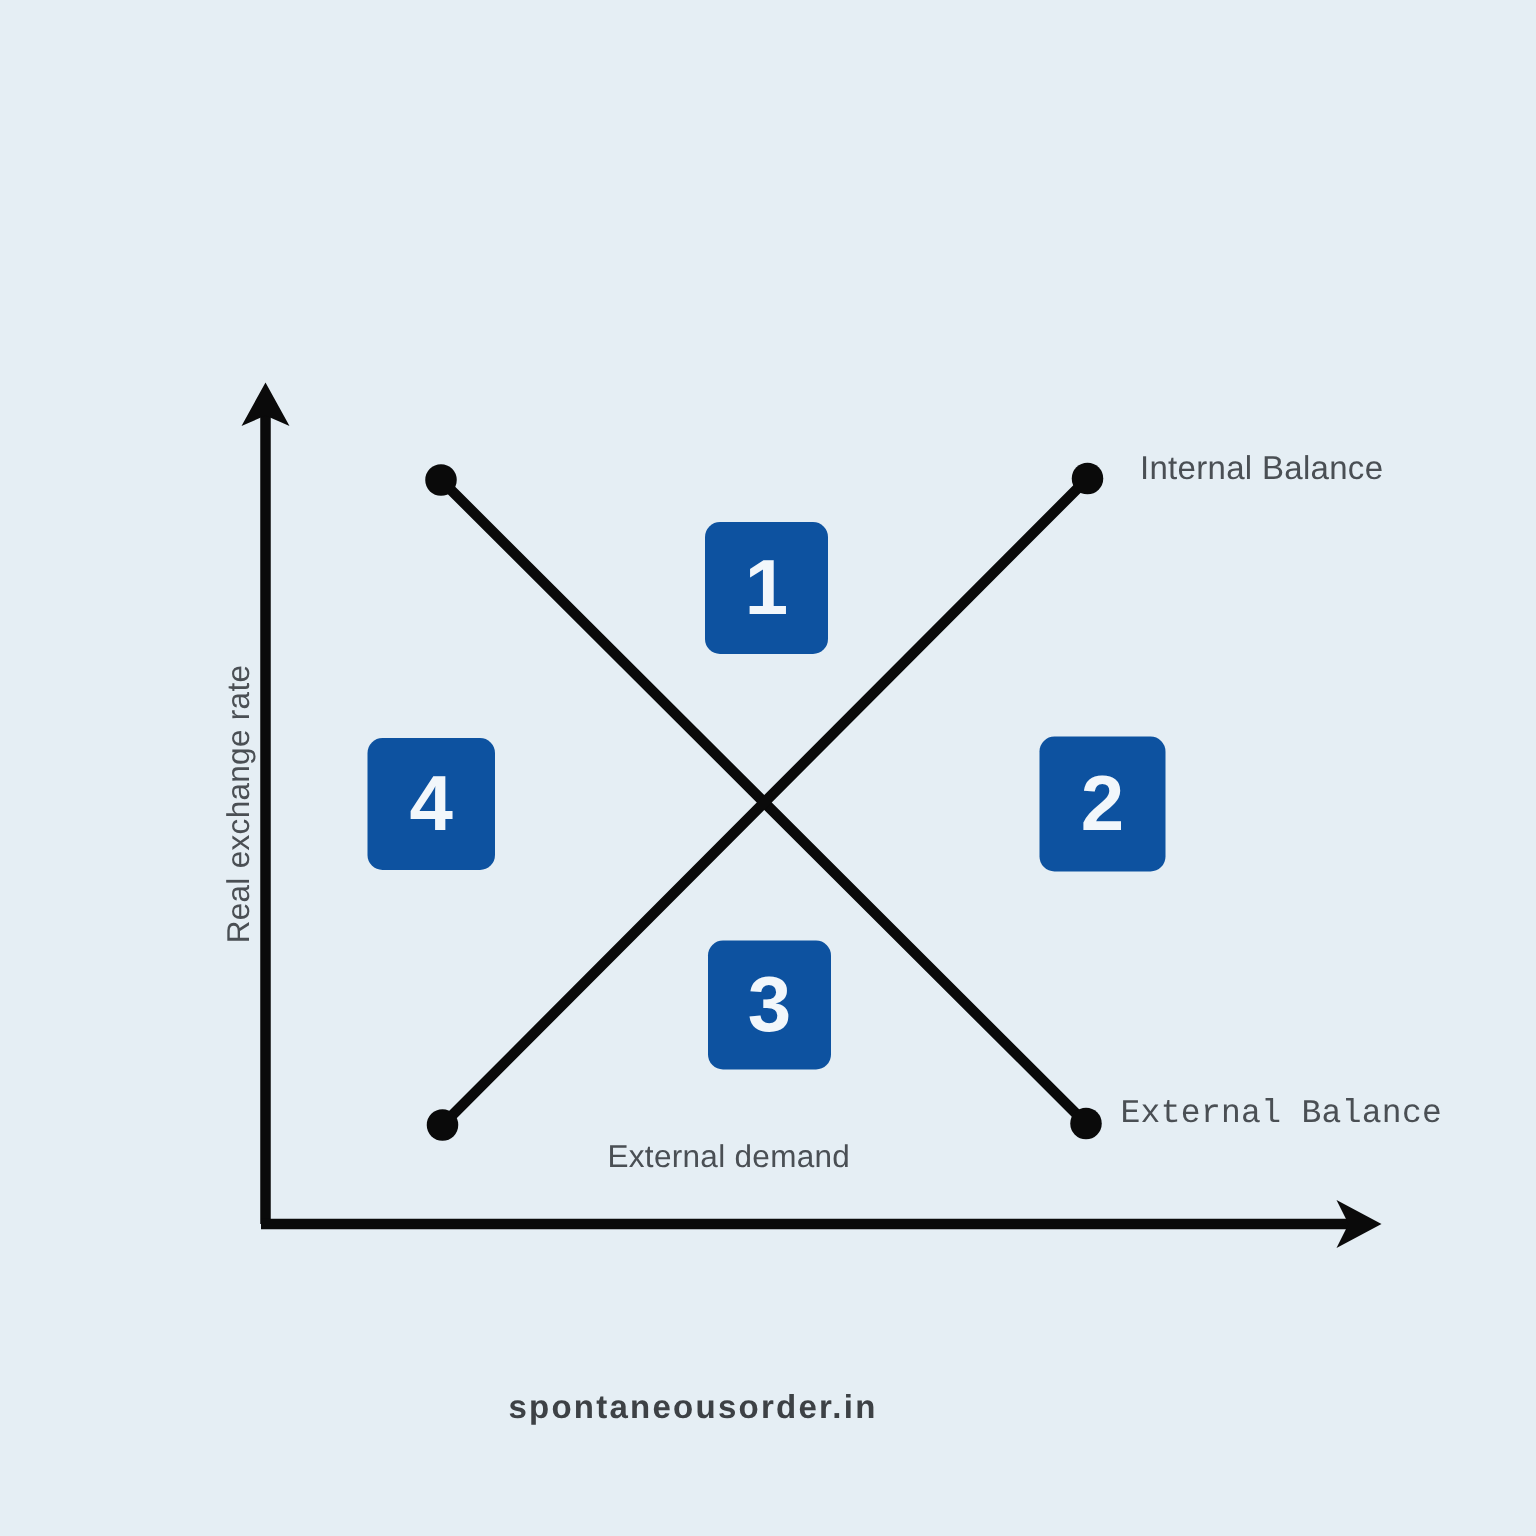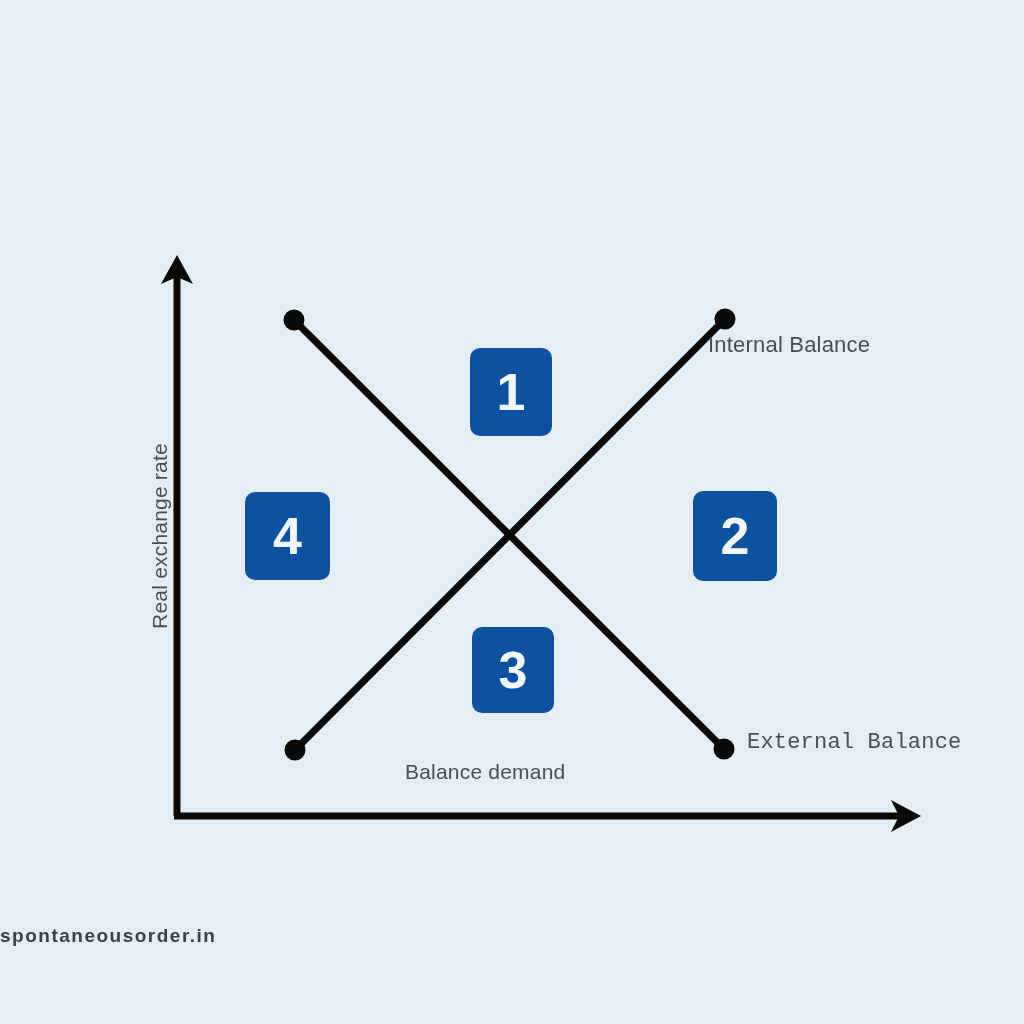--- a/index.html
+++ b/index.html
@@ -48,23 +48,22 @@
   }
   .endpoint-label {
     position: absolute;
     color: #4a4f54;
     font-size: 22px;
     font-family: "Liberation Sans", sans-serif;
     white-space: nowrap;
     letter-spacing: 0.2px;
   }
   #internal-balance-label {
-    left: 708px;
+    left: 760px;
     top: 299px;
-    margin-top: 33px;
   }
   #external-balance-label {
     left: 747px;
     top: 730px;
     font-family: Liberation Mono, monospace;
   }
   .quadrant-badge {
     position: absolute;
     background: #0d52a0;
     border-radius: 10px;
@@ -79,23 +78,23 @@
   }
   #badge-1 { left: 470px; top: 348px; width: 82px; height: 88px; }
   #badge-2 { left: 693px; top: 491px; width: 84px; height: 90px; }
   #badge-3 { left: 472px; top: 627px; width: 82px; height: 86px; }
   #badge-4 { left: 245px; top: 492px; width: 85px; height: 88px; }
   #footer-watermark {
     position: absolute;
     left: 0;
     top: 925px;
     width: 924px;
-    text-align: left;
+    text-align: center;
     color: #3d4145;
-    font-size: 19px;
+    font-size: 22px;
     font-weight: bold;
     letter-spacing: 1.5px;
     font-family: "Liberation Sans", sans-serif;
   }
 </style>
 </head>
 <body>
 
 <div id="canvas">
 
@@ -114,21 +113,21 @@
     <line x1="295" y1="750" x2="725" y2="319" stroke="#0a0a0a" stroke-width="7" stroke-linecap="round"></line>
 
     <circle cx="294" cy="320" r="10.5" fill="#0a0a0a"></circle>
     <circle cx="725" cy="319" r="10.5" fill="#0a0a0a"></circle>
     <circle cx="295" cy="750" r="10.5" fill="#0a0a0a"></circle>
     <circle cx="724" cy="749" r="10.5" fill="#0a0a0a"></circle>
   </svg>
 
   <div class="axis-label" id="y-axis-label">Real exchange rate</div>
 
-  <div class="axis-label" id="x-axis-label">Balance demand</div>
+  <div class="axis-label" id="x-axis-label">External demand</div>
 
   <div class="endpoint-label" id="internal-balance-label">Internal Balance</div>
 
   <div class="endpoint-label" id="external-balance-label">External Balance</div>
 
   <div class="quadrant-badge" id="badge-1">1</div>
 
   <div class="quadrant-badge" id="badge-2">2</div>
 
   <div class="quadrant-badge" id="badge-3">3</div>

